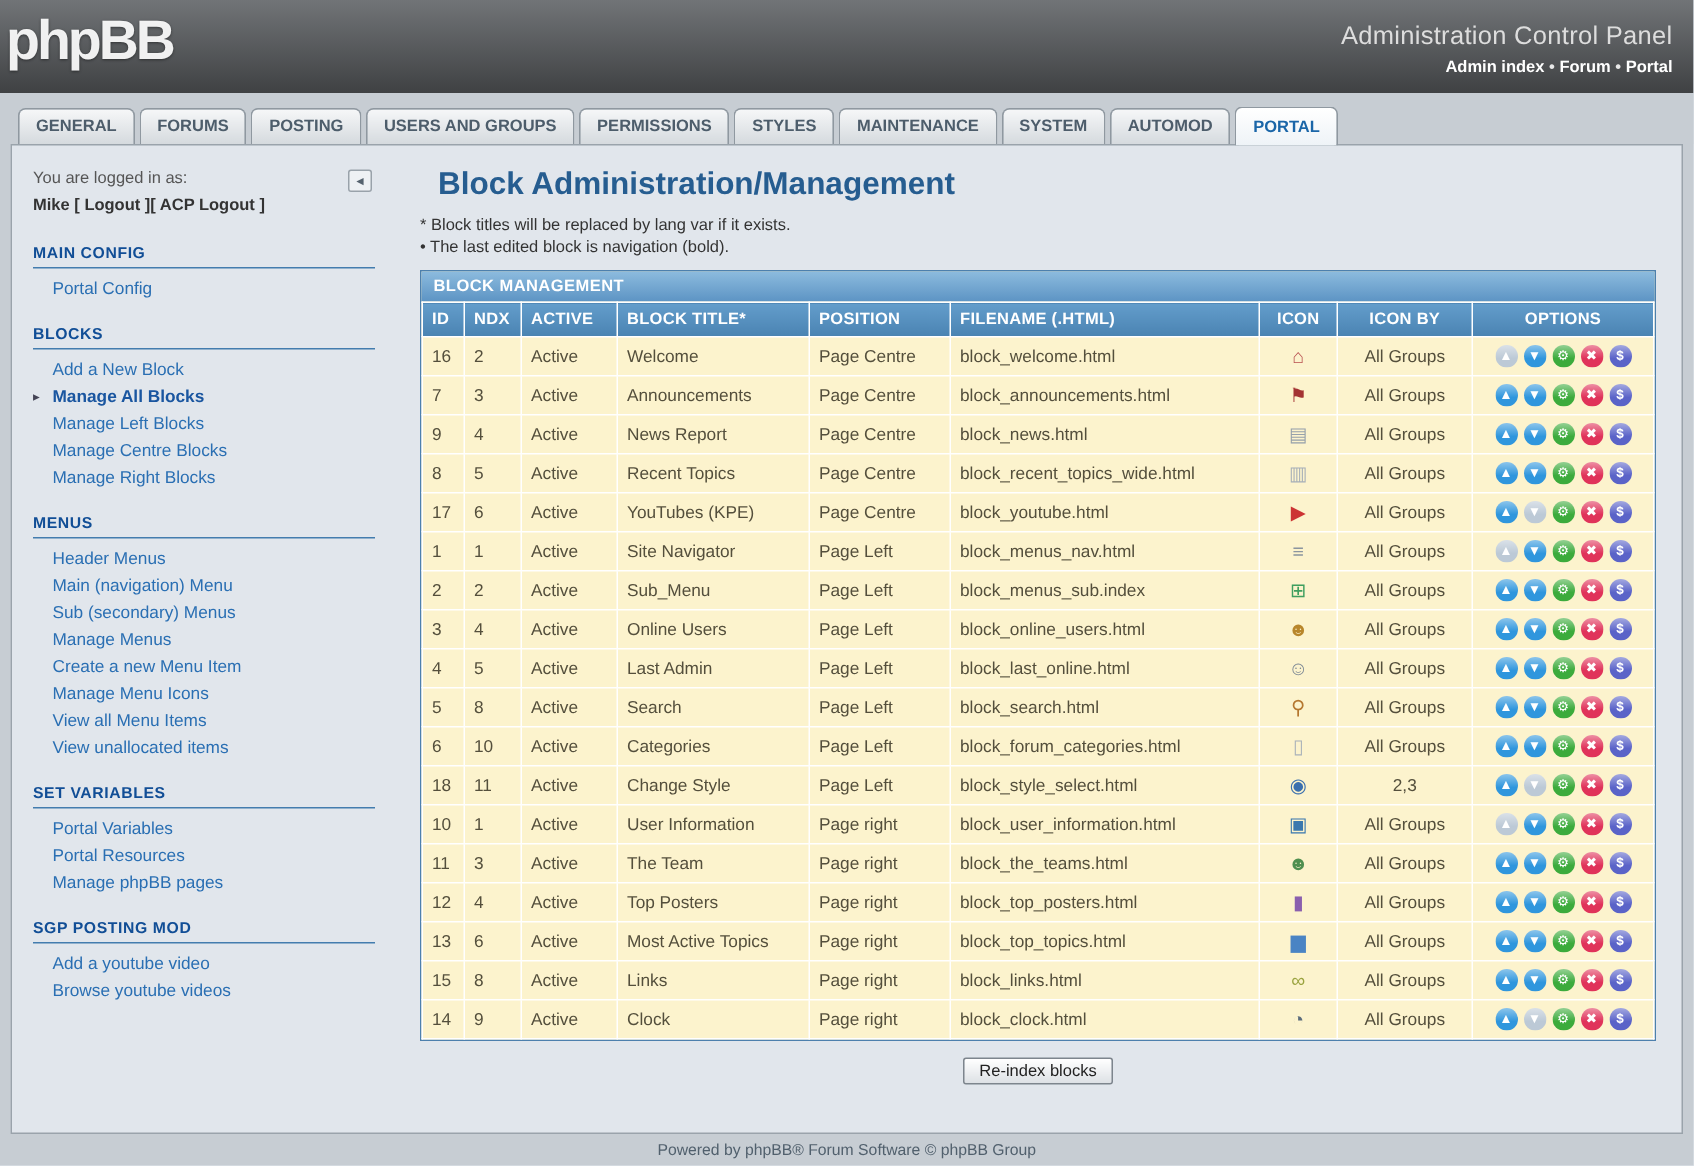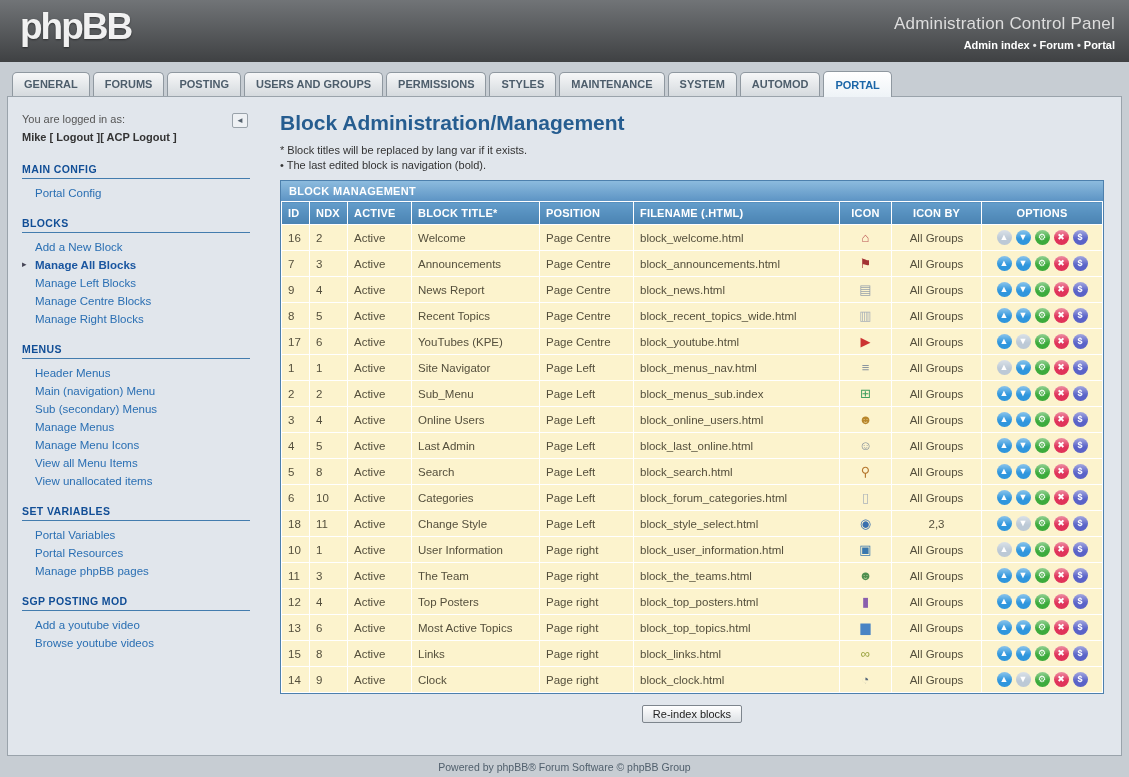--- a/index.html
+++ b/index.html
@@ -1,21 +1,21 @@
 <!DOCTYPE html>
 <html><head>
 <meta charset="utf-8">
 <style>
   * { margin:0; padding:0; box-sizing:border-box; }
   html,body { width:1129px; height:777px; overflow:hidden; }
   body { font-family:"Liberation Sans","DejaVu Sans",sans-serif; font-size:11px; background:#c7cdd3; }
 
   
   .header { height:62px; background:linear-gradient(#717477,#3f4143); position:relative; }
-  .logo { position:absolute; left:20px; top:6px; font-size:37px; font-weight:bold; letter-spacing:-2px;
+  .logo { position:absolute; left:4px; top:6px; font-size:37px; font-weight:bold; letter-spacing:-2px;
           color:rgba(255,255,255,.93); text-shadow:0 1px 2px rgba(0,0,0,.45); }
   .header-right { position:absolute; right:14px; top:14px; text-align:right; }
   .acp-title { font-size:17px; color:#dddddd; letter-spacing:.2px; }
   .header-links { margin-top:5px; font-size:11px; font-weight:bold; color:#ffffff; }
   .hlink { cursor:pointer; }
   .sep { color:#e8e8e8; }
 
   
   .tab-strip { height:34px; background:#c7cdd3; padding:7px 0 0 12px; display:flex; align-items:flex-end; gap:3px; }
   .tab { font-size:11px; font-weight:bold; color:#4d5d6b; padding:5px 11px 6px;
@@ -38,21 +38,21 @@
                   border:1px solid #99a2aa; border-radius:2px; text-align:center; line-height:13px;
                   font-size:8px; color:#55626e; cursor:pointer; }
   .side-title { margin:15px 0 5px; padding-bottom:3px; border-bottom:1px solid #437cae; color:#114e96;
                 font-size:10.5px; font-weight:bold; letter-spacing:.4px; }
   .side-item { padding:3px 0 3px 13px; color:#2a6fb3; font-size:11.5px; cursor:pointer; position:relative; }
   .side-item.active { font-weight:bold; color:#1a56a0; }
   .side-item .marker { position:absolute; left:0; top:3px; color:#445; font-size:9px; }
 
   
   .main { margin-left:258px; }
-  .page-title { font-size:21px; font-weight:bold; color:#265d90; margin:0 0 9px; }
+  .page-title { font-size:21px; font-weight:bold; color:#265d90; margin:0 12px 9px; }
   .note { font-size:11px; color:#333; margin:3px 0; }
 
   .table-wrap { margin-top:9px; width:824px; border:1px solid #4d80ad; background:#fcf3cd; }
   .caption { background:linear-gradient(#8cbbde,#5d94c4); color:#fff; font-weight:bold; font-size:11px;
              padding:4px 8px; letter-spacing:.3px; }
   table { border-collapse:collapse; width:100%; table-layout:fixed; }
   th { background:linear-gradient(#639dcb,#4a83b2); color:#fff; font-size:11px; font-weight:bold;
        padding:5px 6px; text-align:left; border:1px solid #fff; letter-spacing:.2px; overflow:hidden; }
   td { background:#fcf3cd; color:#544f3c; font-size:11.5px; padding:4px 6px; border:1px solid #fff;
        height:26px; overflow:hidden; white-space:nowrap; }
@@ -120,20 +120,21 @@
           <div class="side-item" data-interactable="true"><span data-interactable="false">Manage Left Blocks</span></div>
           <div class="side-item" data-interactable="true"><span data-interactable="false">Manage Centre Blocks</span></div>
           <div class="side-item" data-interactable="true"><span data-interactable="false">Manage Right Blocks</span></div>
         </div>
         <div class="side-section" data-interactable="false">
           <div class="side-title" data-interactable="false">MENUS</div>
           <div class="side-item" data-interactable="true"><span data-interactable="false">Header Menus</span></div>
           <div class="side-item" data-interactable="true"><span data-interactable="false">Main (navigation) Menu</span></div>
           <div class="side-item" data-interactable="true"><span data-interactable="false">Sub (secondary) Menus</span></div>
           <div class="side-item" data-interactable="true"><span data-interactable="false">Manage Menus</span></div>
+          <div class="side-item" data-interactable="true"><span data-interactable="false">Create a new Menu Item</span></div>
           <div class="side-item" data-interactable="true"><span data-interactable="false">Manage Menu Icons</span></div>
           <div class="side-item" data-interactable="true"><span data-interactable="false">View all Menu Items</span></div>
           <div class="side-item" data-interactable="true"><span data-interactable="false">View unallocated items</span></div>
         </div>
         <div class="side-section" data-interactable="false">
           <div class="side-title" data-interactable="false">SET VARIABLES</div>
           <div class="side-item" data-interactable="true"><span data-interactable="false">Portal Variables</span></div>
           <div class="side-item" data-interactable="true"><span data-interactable="false">Portal Resources</span></div>
           <div class="side-item" data-interactable="true"><span data-interactable="false">Manage phpBB pages</span></div>
         </div>

